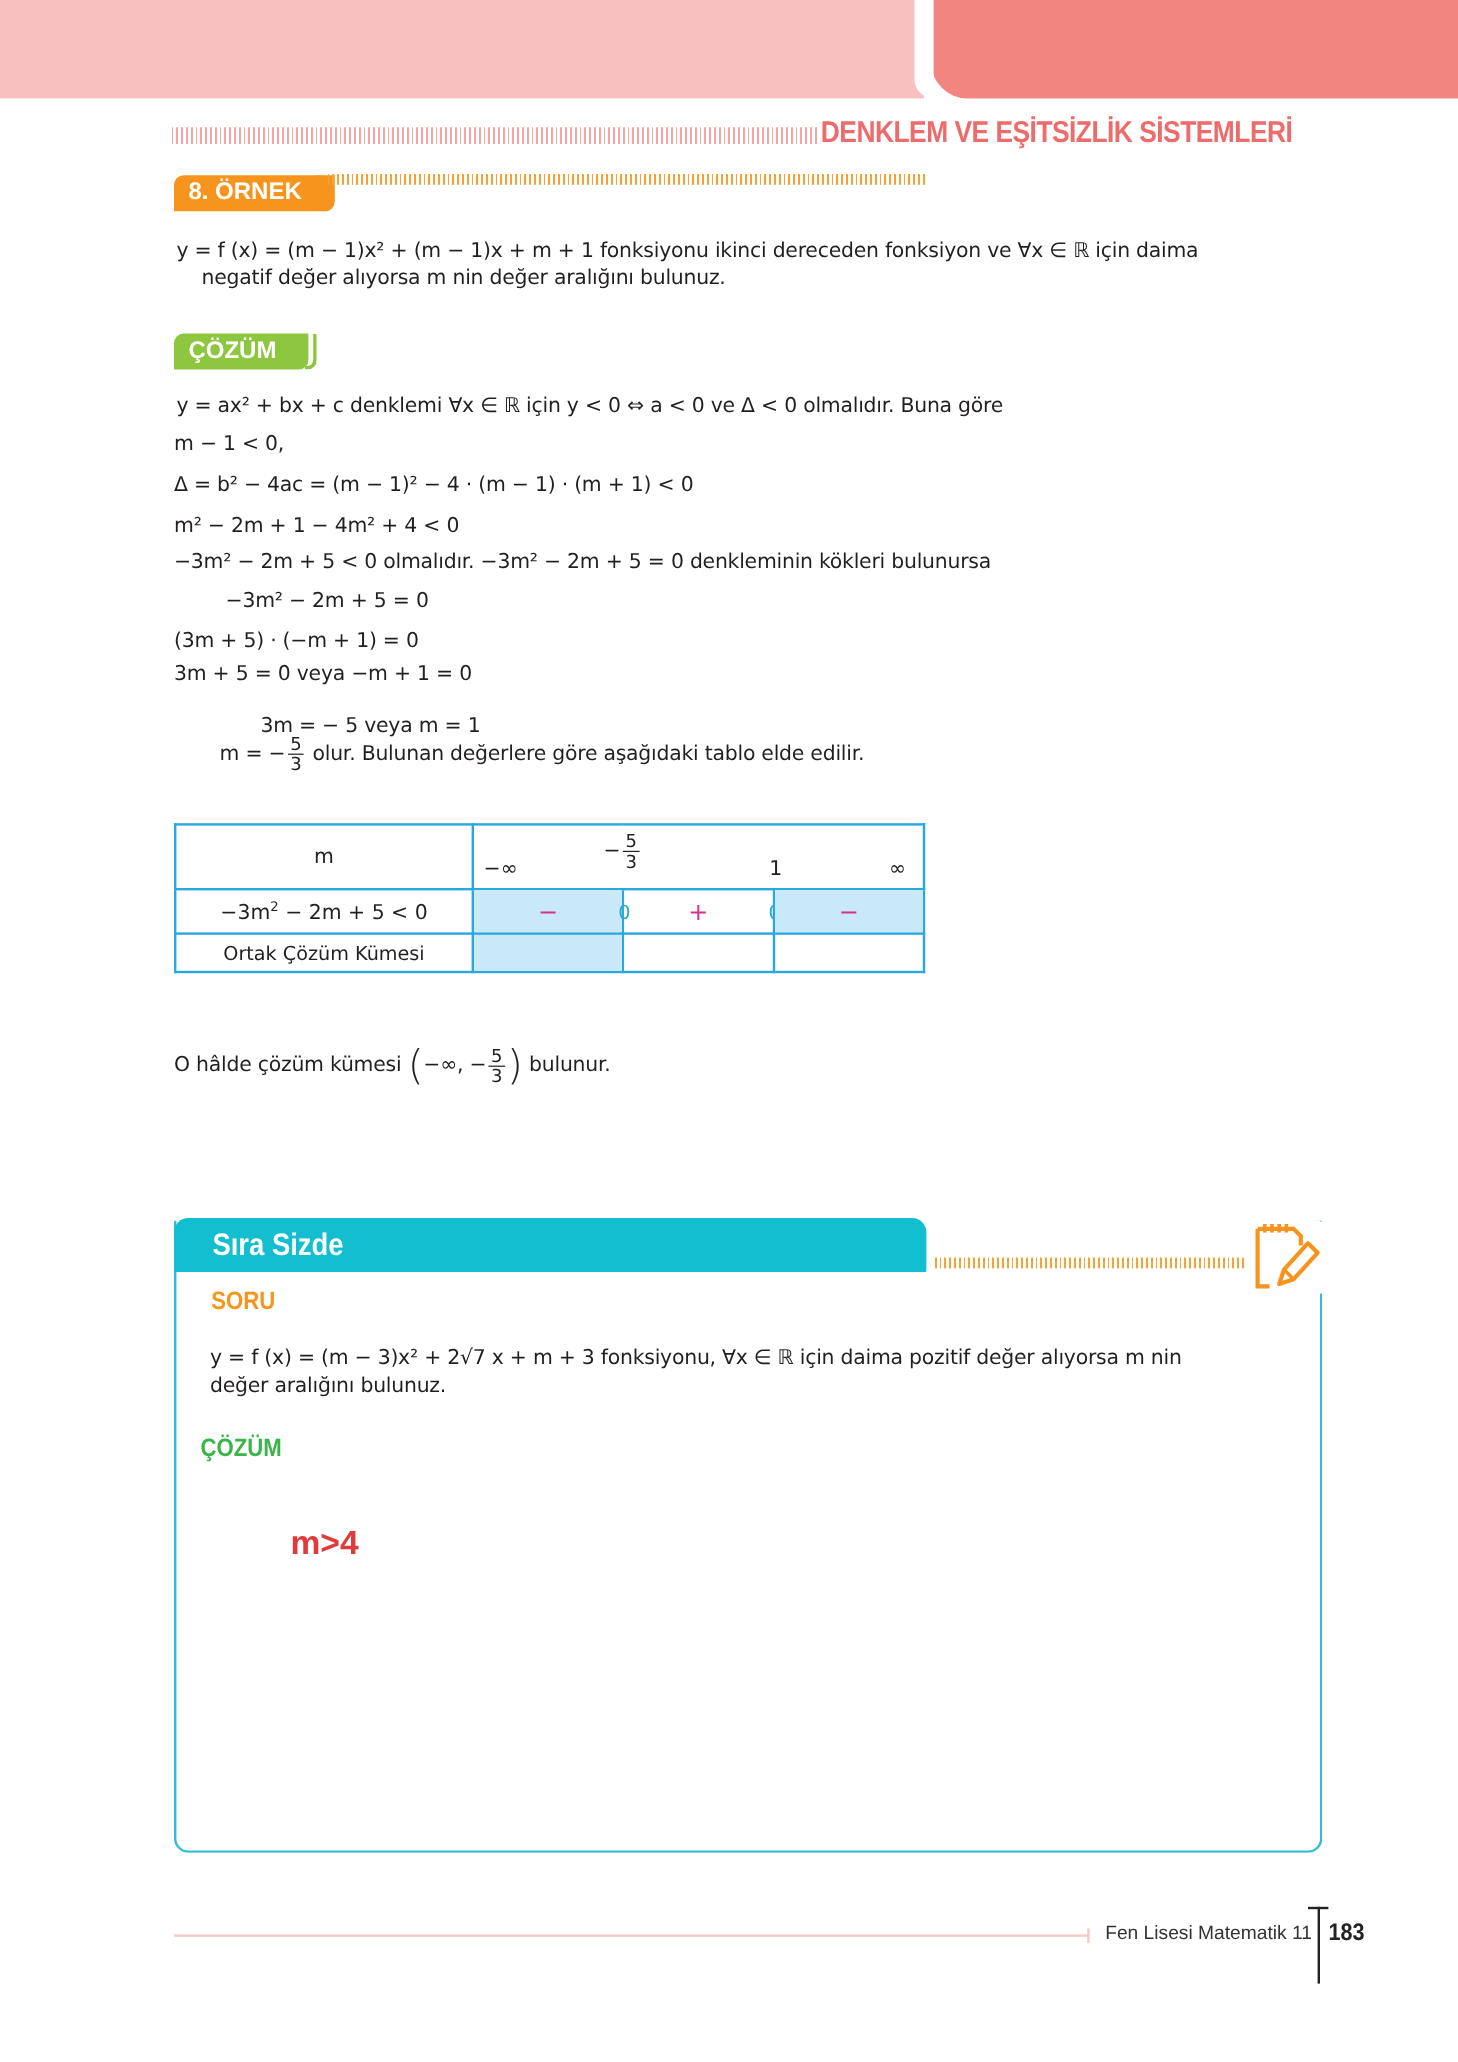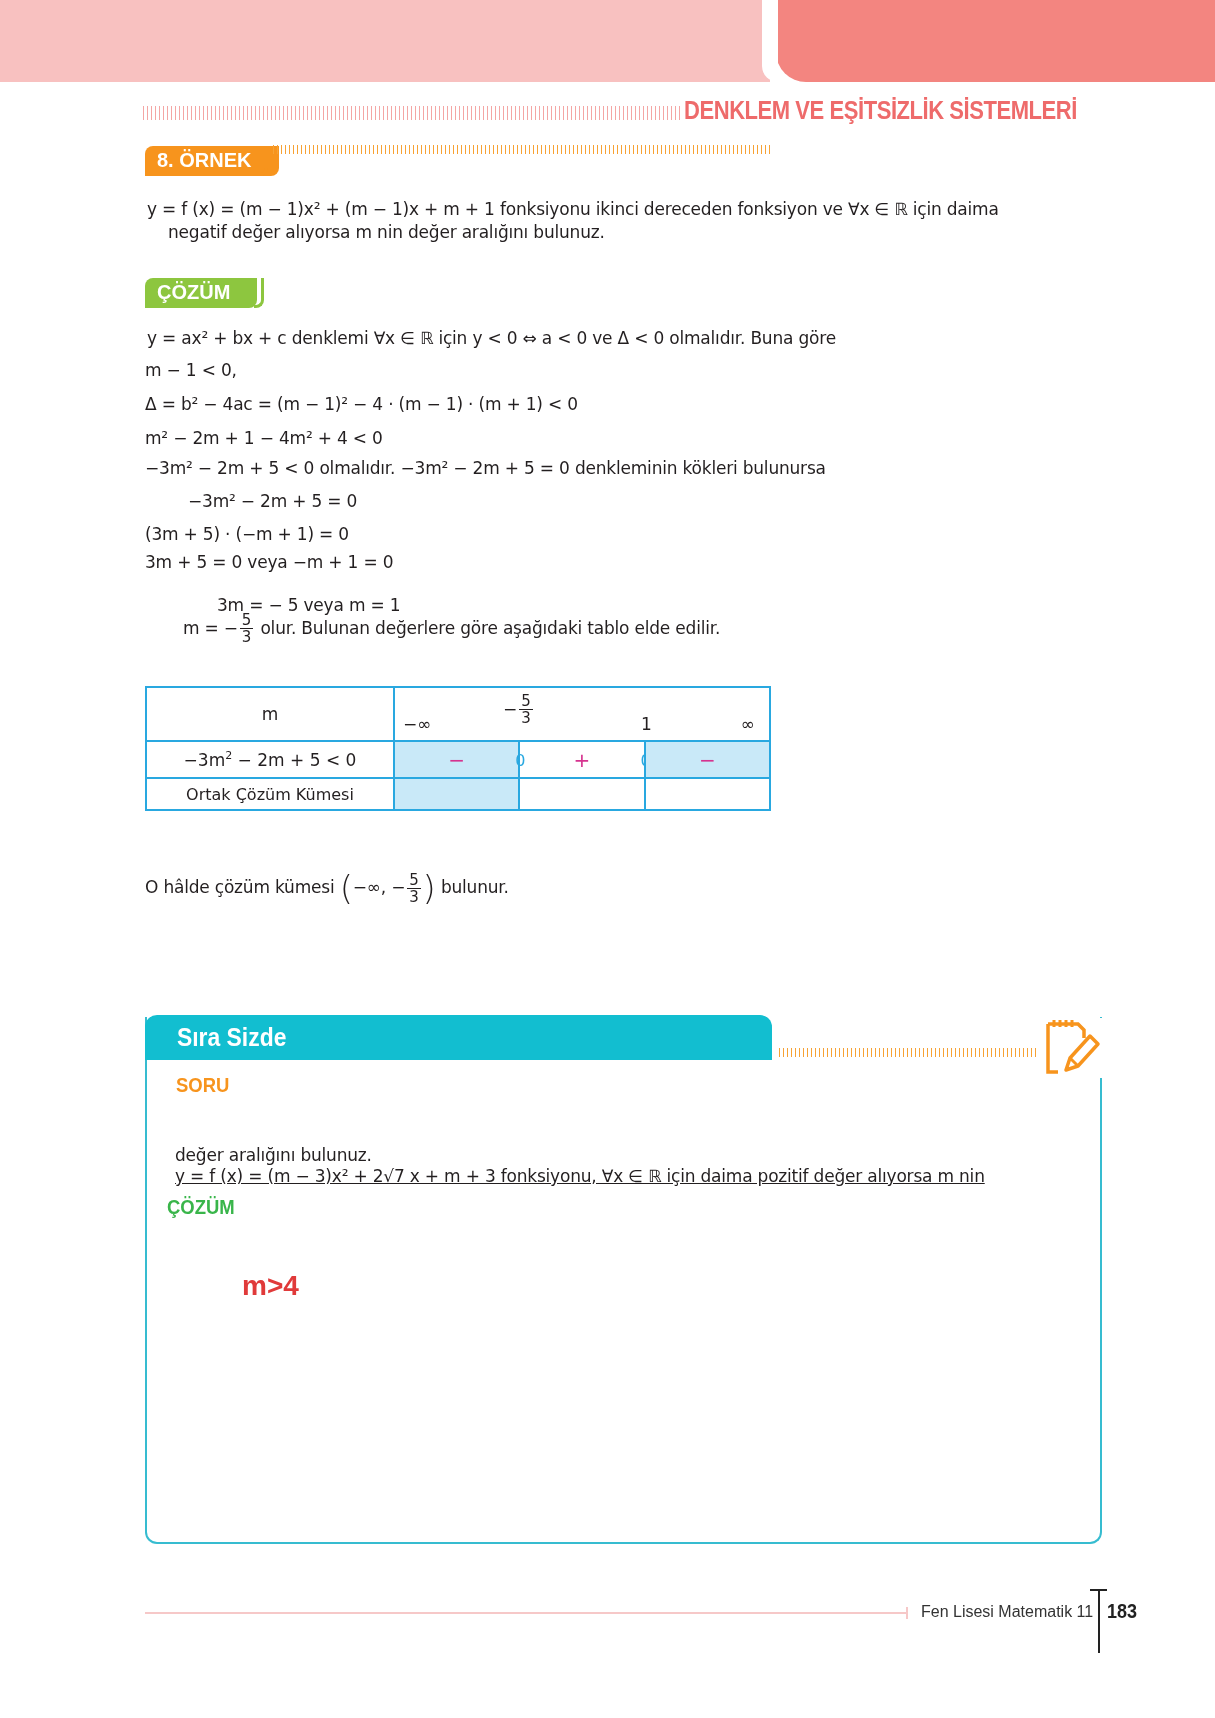--- a/index.html
+++ b/index.html
@@ -135,21 +135,21 @@
 <div style="position:absolute; left:1044px; top:1018px; width:60px; height:60px; background:#fff;">
   <svg width="60" height="60" viewBox="0 0 60 60">
     <path d="M4 6 H34 L40 12 V20 M4 6 V54 H14" fill="none" stroke="#f7941d" stroke-width="3.5"></path>
     <path d="M10 2 V9 M16 2 V9 M22 2 V9 M28 2 V9" stroke="#f7941d" stroke-width="3"></path>
     <path d="M22 52 L26 40 L46 18 L54 26 L34 48 Z" fill="none" stroke="#f7941d" stroke-width="3.5" stroke-linejoin="round"></path>
     <path d="M26 40 L34 48" stroke="#f7941d" stroke-width="3"></path>
   </svg>
 </div>
 
 <div class="soru-label">SORU</div>
-<div class="text" style="left:175px; top:1166px;text-decoration:underline;">y = f (x) = (m − 3)x² + 2√7 x + m + 3 fonksiyonu, ∀x ∈ ℝ için daima pozitif değer alıyorsa m nin</div>
+<div class="text" style="left:175px; top:1122px;">y = f (x) = (m − 3)x² + 2√7 x + m + 3 fonksiyonu, ∀x ∈ ℝ için daima pozitif değer alıyorsa m nin</div>
 <div class="text" style="left:175px; top:1145px;">değer aralığını bulunuz.</div>
 <div class="cozum-label">ÇÖZÜM</div>
 <div class="answer">m&gt;4</div>
 
 <div class="footer-line"></div>
 <div class="footer-tick"></div>
 <div class="footer-text">Fen Lisesi Matematik 11</div>
 <div class="footer-vtop"></div>
 <div class="footer-vline"></div>
 <div class="page-num">183</div>

